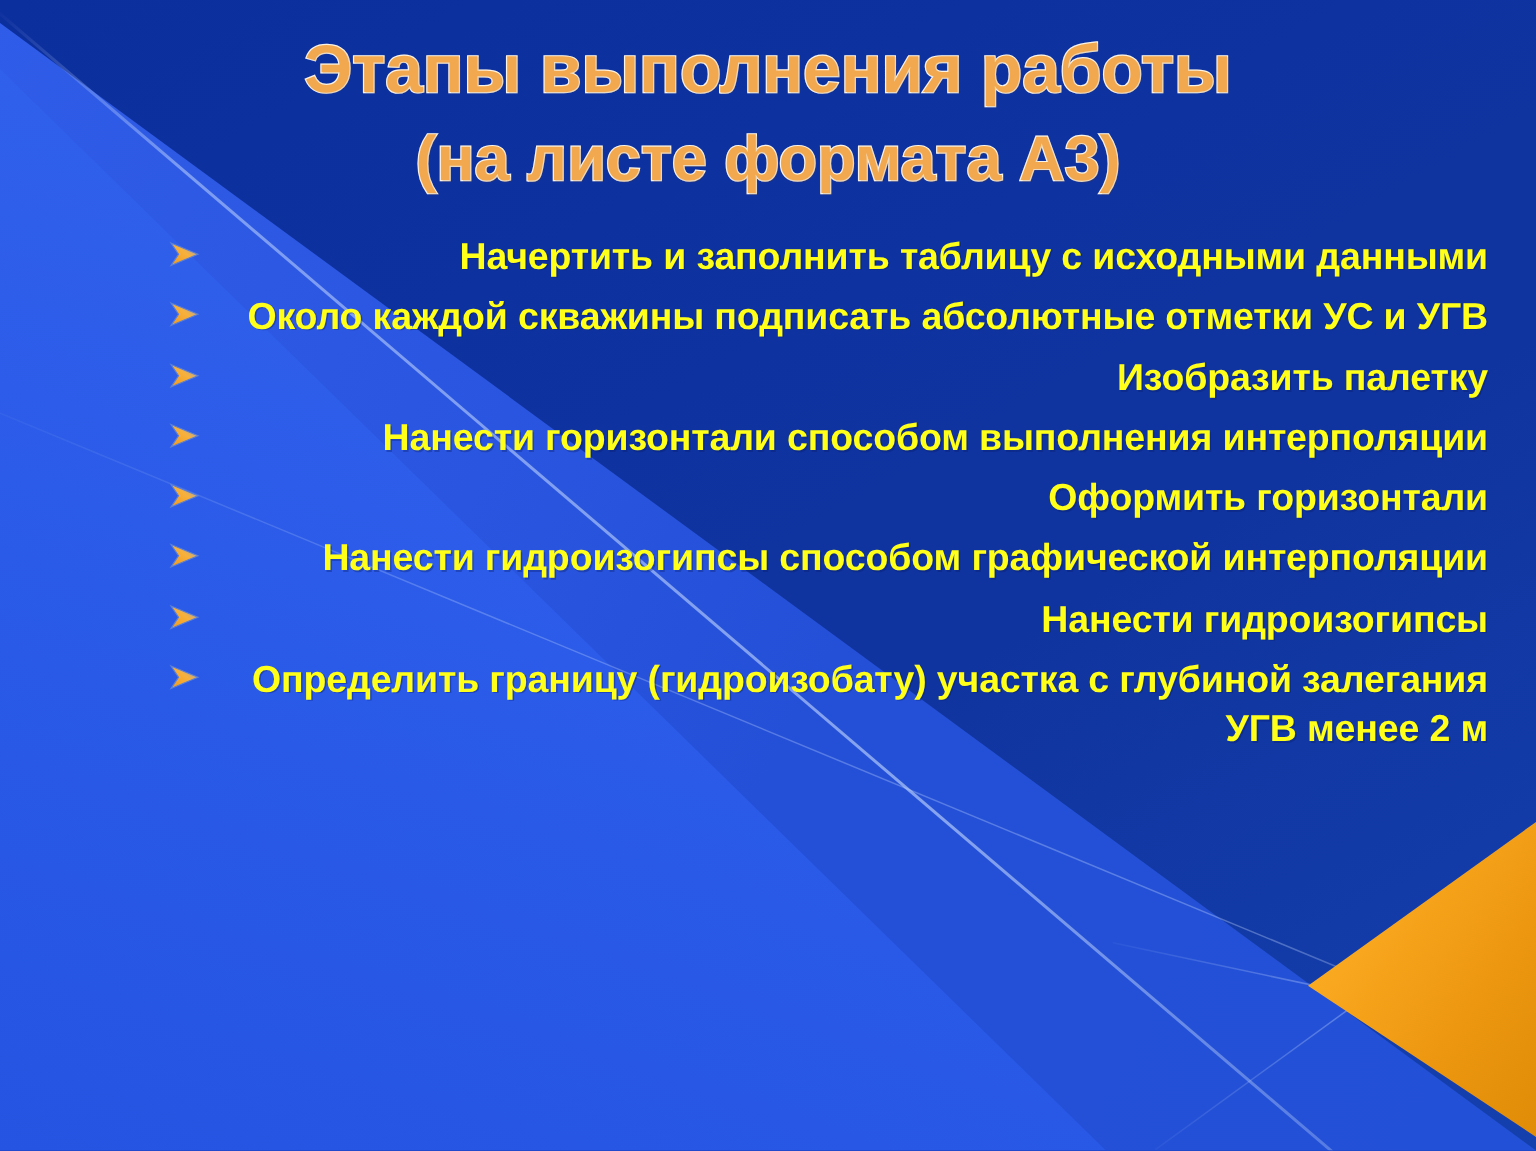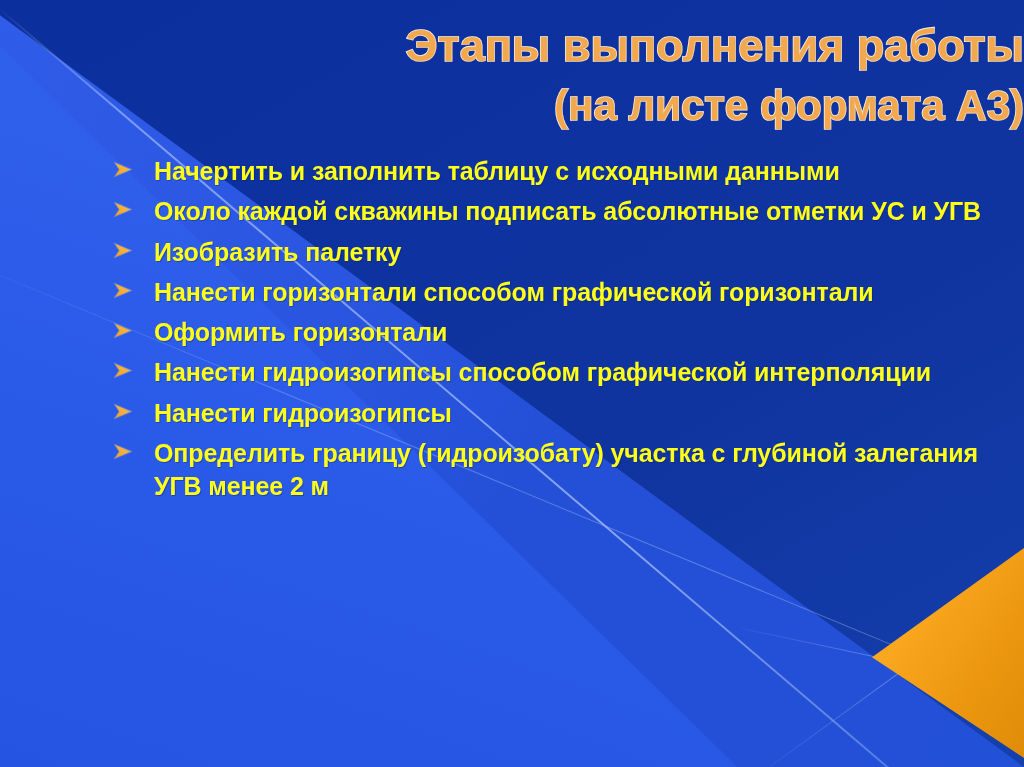--- a/index.html
+++ b/index.html
@@ -87,21 +87,21 @@
     -webkit-clip-path: polygon(100% 0%, 100% 100%, 0% 52%);
     clip-path: polygon(100% 0%, 100% 100%, 0% 52%);
   }
 
   
   .title-block {
     position: absolute;
     top: 22px;
     left: 0;
     width: 1024px;
-    text-align: right;
+    text-align: center;
     line-height: 1.06;
   }
   .title-line {
     font-size: 45px;
     font-weight: bold;
     color: #f2a84e;
     letter-spacing: 0px;
     white-space: nowrap;
     -webkit-text-stroke: 1.6px #fbf2e2;
     paint-order: stroke fill;
@@ -113,20 +113,21 @@
     font-size: 42px;
     margin-top: 14px;
   }
 
   
   .bullets {
     position: absolute;
     top: 155px;
     left: 112px;
     width: 880px;
+    text-align: right;
   }
   .bullet-row {
     display: flex;
     align-items: flex-start;
     margin-bottom: 7px;
   }
   .bullet-marker {
     flex: 0 0 auto;
     width: 42px;
     padding-top: 5px;
@@ -200,21 +201,21 @@
       </span>
       <span class="bullet-text">Изобразить палетку</span>
     </div>
 
     <div class="bullet-row">
       <span class="bullet-marker">
         <svg width="24" height="20" viewBox="0 0 24 20" aria-hidden="true">
           <path d="M2 2 L20 9.5 L2 17 L7 9.5 Z" fill="url(#bg1)" stroke="#5b7fd6" stroke-width="0.8"></path>
         </svg>
       </span>
-      <span class="bullet-text">Нанести горизонтали способом графической горизонтали</span>
+      <span class="bullet-text">Нанести горизонтали способом выполнения интерполяции</span>
     </div>
 
     <div class="bullet-row">
       <span class="bullet-marker">
         <svg width="24" height="20" viewBox="0 0 24 20" aria-hidden="true">
           <path d="M2 2 L20 9.5 L2 17 L7 9.5 Z" fill="url(#bg1)" stroke="#5b7fd6" stroke-width="0.8"></path>
         </svg>
       </span>
       <span class="bullet-text">Оформить горизонтали</span>
     </div>

